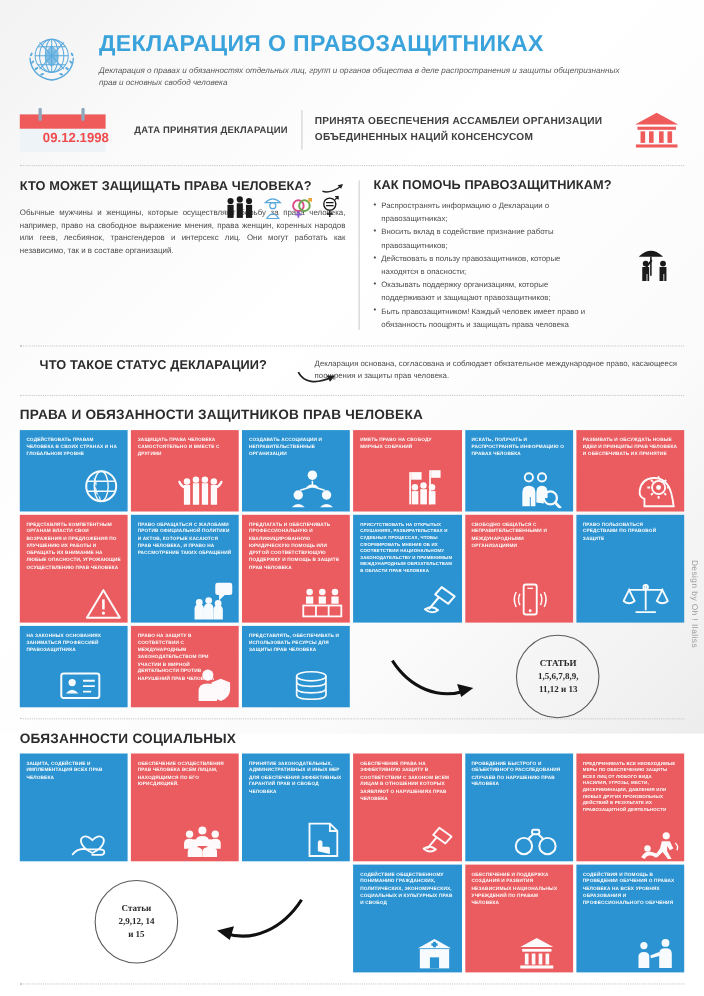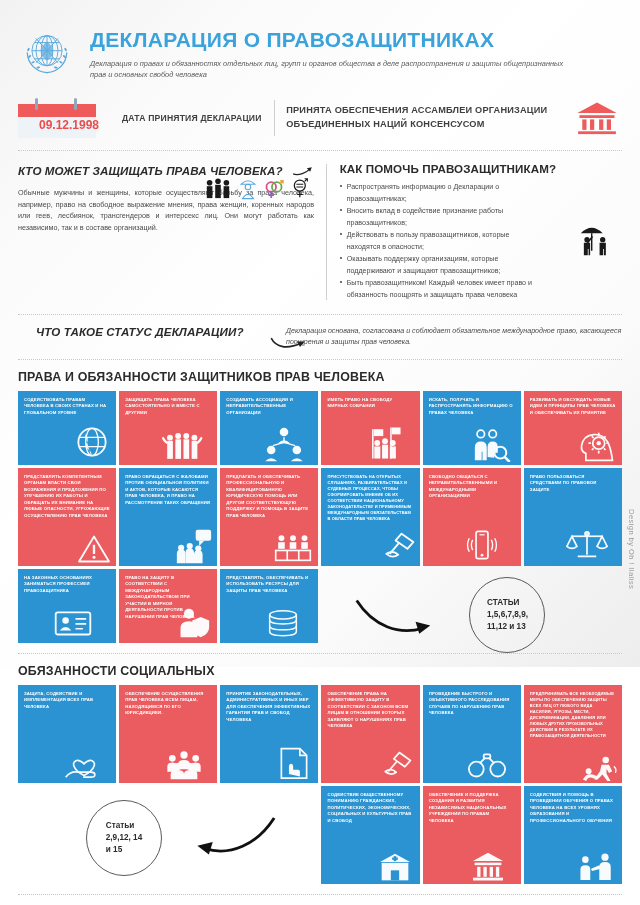--- a/index.html
+++ b/index.html
@@ -58,38 +58,37 @@
 
   
   .qa { display: flex; padding-top: 11px; padding-bottom: 10px; }
   .qa-left { width: 308px; flex: 0 0 308px; padding-right: 12px; }
   .qa-div { width: 1px; background: #cfcfcf; margin: 2px 0; }
   .qa-right { flex: 1 1 auto; padding-left: 13px; }
   .q-head {
     font-size: 11.6px; font-weight: bold; color:#2b2b2d;
     line-height: 1.22; letter-spacing:.1px;
   }
-  .who-row { display:flex; align-items:flex-end;font-style:italic; }
+  .who-row { display:flex; align-items:center; }
   .who-icons { display:flex; align-items:center; gap:7px; padding-top:2px; }
   .body-txt {
     margin-top: 9px; font-size: 7.2px; line-height: 1.62;
     color:#4a4a4c; text-align: justify;
   }
   .bullets { margin-top: 6px; font-size: 7.1px; line-height:1.62; color:#4a4a4c; }
   .bullets li { list-style: none; margin-bottom: 1px; padding-left: 7px; position: relative; }
   .bullets li:before { content:"•"; position:absolute; left:0; top:-1px; }
   .help-row { display:flex; align-items:center;gap:25px; }
   .help-icon { flex:0 0 52px; padding-top: 6px; padding-left:6px; }
 
   
   .statusrow {
     display:flex; align-items:flex-start; padding-top: 6px; padding-bottom: 10px;
     border-top: 1px dotted #c8c8c8; margin-top: 2px;
     border-bottom: 1px dotted #c8c8c8;
-    font-style: italic;
   }
   .status-q { flex: 0 0 268px; padding-left: 18px; padding-top:4px; position:relative; }
   .status-txt { flex:1 1 auto; font-size: 7.1px; line-height:1.6; color:#4a4a4c; padding-top:5px; }
 
   
   .sec-head {
     font-size: 12.4px; font-weight: bold; color:#2b2b2d;
     letter-spacing:.2px; margin: 10px 0 7px 0;
   }
   .grid { display: grid; grid-template-columns: repeat(6, 1fr); gap: 3px; }
@@ -107,21 +106,21 @@
     position: relative; z-index: 2;
   }
   .card .ico {
     position: absolute; right: 4px; bottom: 3px; z-index: 1;
     opacity: .97; pointer-events:none;
   }
   .card.tall { min-height: 98px; }
   .circle {
     border: 1px solid #5a5a5a; border-radius: 50%;
     width: 76px; height: 76px; display:flex; align-items:center;
-    justify-content:center; 
+    justify-content:center; text-align:center;font-family:Liberation Serif, serif;
   }
   .circle span {
     font-size: 8.2px; font-weight: bold; color:#2b2b2d; line-height:1.45;
   }
 
   .dotted-sep { border-top: 1px dotted #c8c8c8; margin-top: 10px; }
   .credit {
     position: absolute; right: 4px; bottom: 78px;
     writing-mode: vertical-rl;
     font-size: 7.6px; color:#9a9a9c; letter-spacing:.4px;

